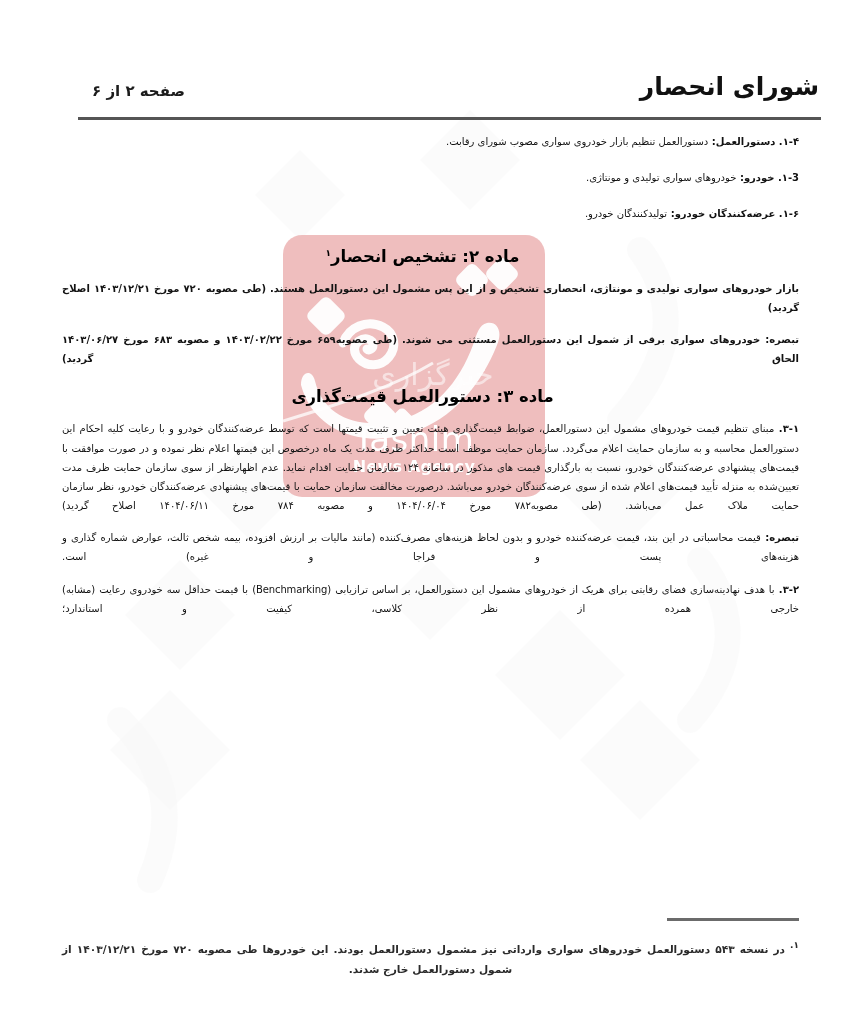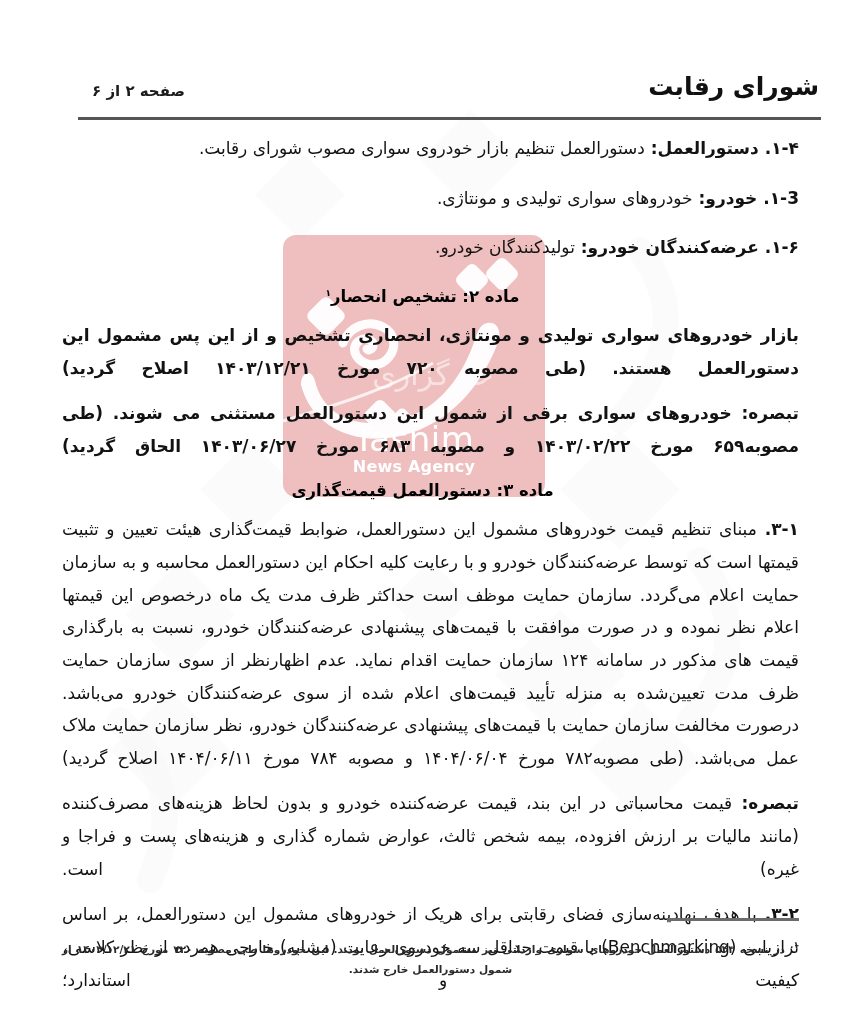--- a/index.html
+++ b/index.html
@@ -82,21 +82,21 @@
   }
 
   
   .tasnim-watermark {
     position: absolute;
     left: 283px;
     top: 235px;
     width: 262px;
     height: 262px;
     background: #edb6b6;
-    border-radius: 13px;
+    border-radius: 19px;
     overflow: hidden;
     z-index: 1;
     opacity: .88;
   }
   .tasnim-watermark svg { position: absolute; inset: 0; width: 100%; height: 100%; }
   .tasnim-brand {
     position: absolute;
     left: 0; right: 0;
     bottom: 22px;
     text-align: center;
@@ -121,21 +121,21 @@
   
   .doc-body {
     position: absolute;
     top: 132px;
     right: 68px;
     left: 62px;
     z-index: 3;
   }
   .para {
     color: #121212;
-    font-size: 17px;
+    font-size: 10px;
     line-height: 1.92;
     margin: 0 0 13px 0;
     text-align: justify;
     text-align-last: right;
     font-weight: bold;
     letter-spacing: -0.1px;
   }
   .para.just { text-align: justify; text-align-last: justify; }
   .heading {
     font-weight: bold;
@@ -232,21 +232,21 @@
     </svg>
     <div class="tasnim-brand">
       <span class="t-main">Tasnim</span>
       <span class="t-sub">News Agency</span>
     </div>
   </div>
 
   <div class="doc-header">
 
 
-    <div class="header-title">شورای رقابت</div>
+    <div class="header-title">شورای انحصار</div>
     <div class="header-page">صفحه ۲ از ۶</div>
     <div class="header-rule"></div>
   </div>
 
   <div class="doc-body">
 
     <p class="para defrow">
       <span class="lead">۱-۴.</span>
       <span class="lead">دستورالعمل:</span>
       <span class="thin">دستورالعمل تنظیم بازار خودروی سواری مصوب شورای رقابت.</span>

